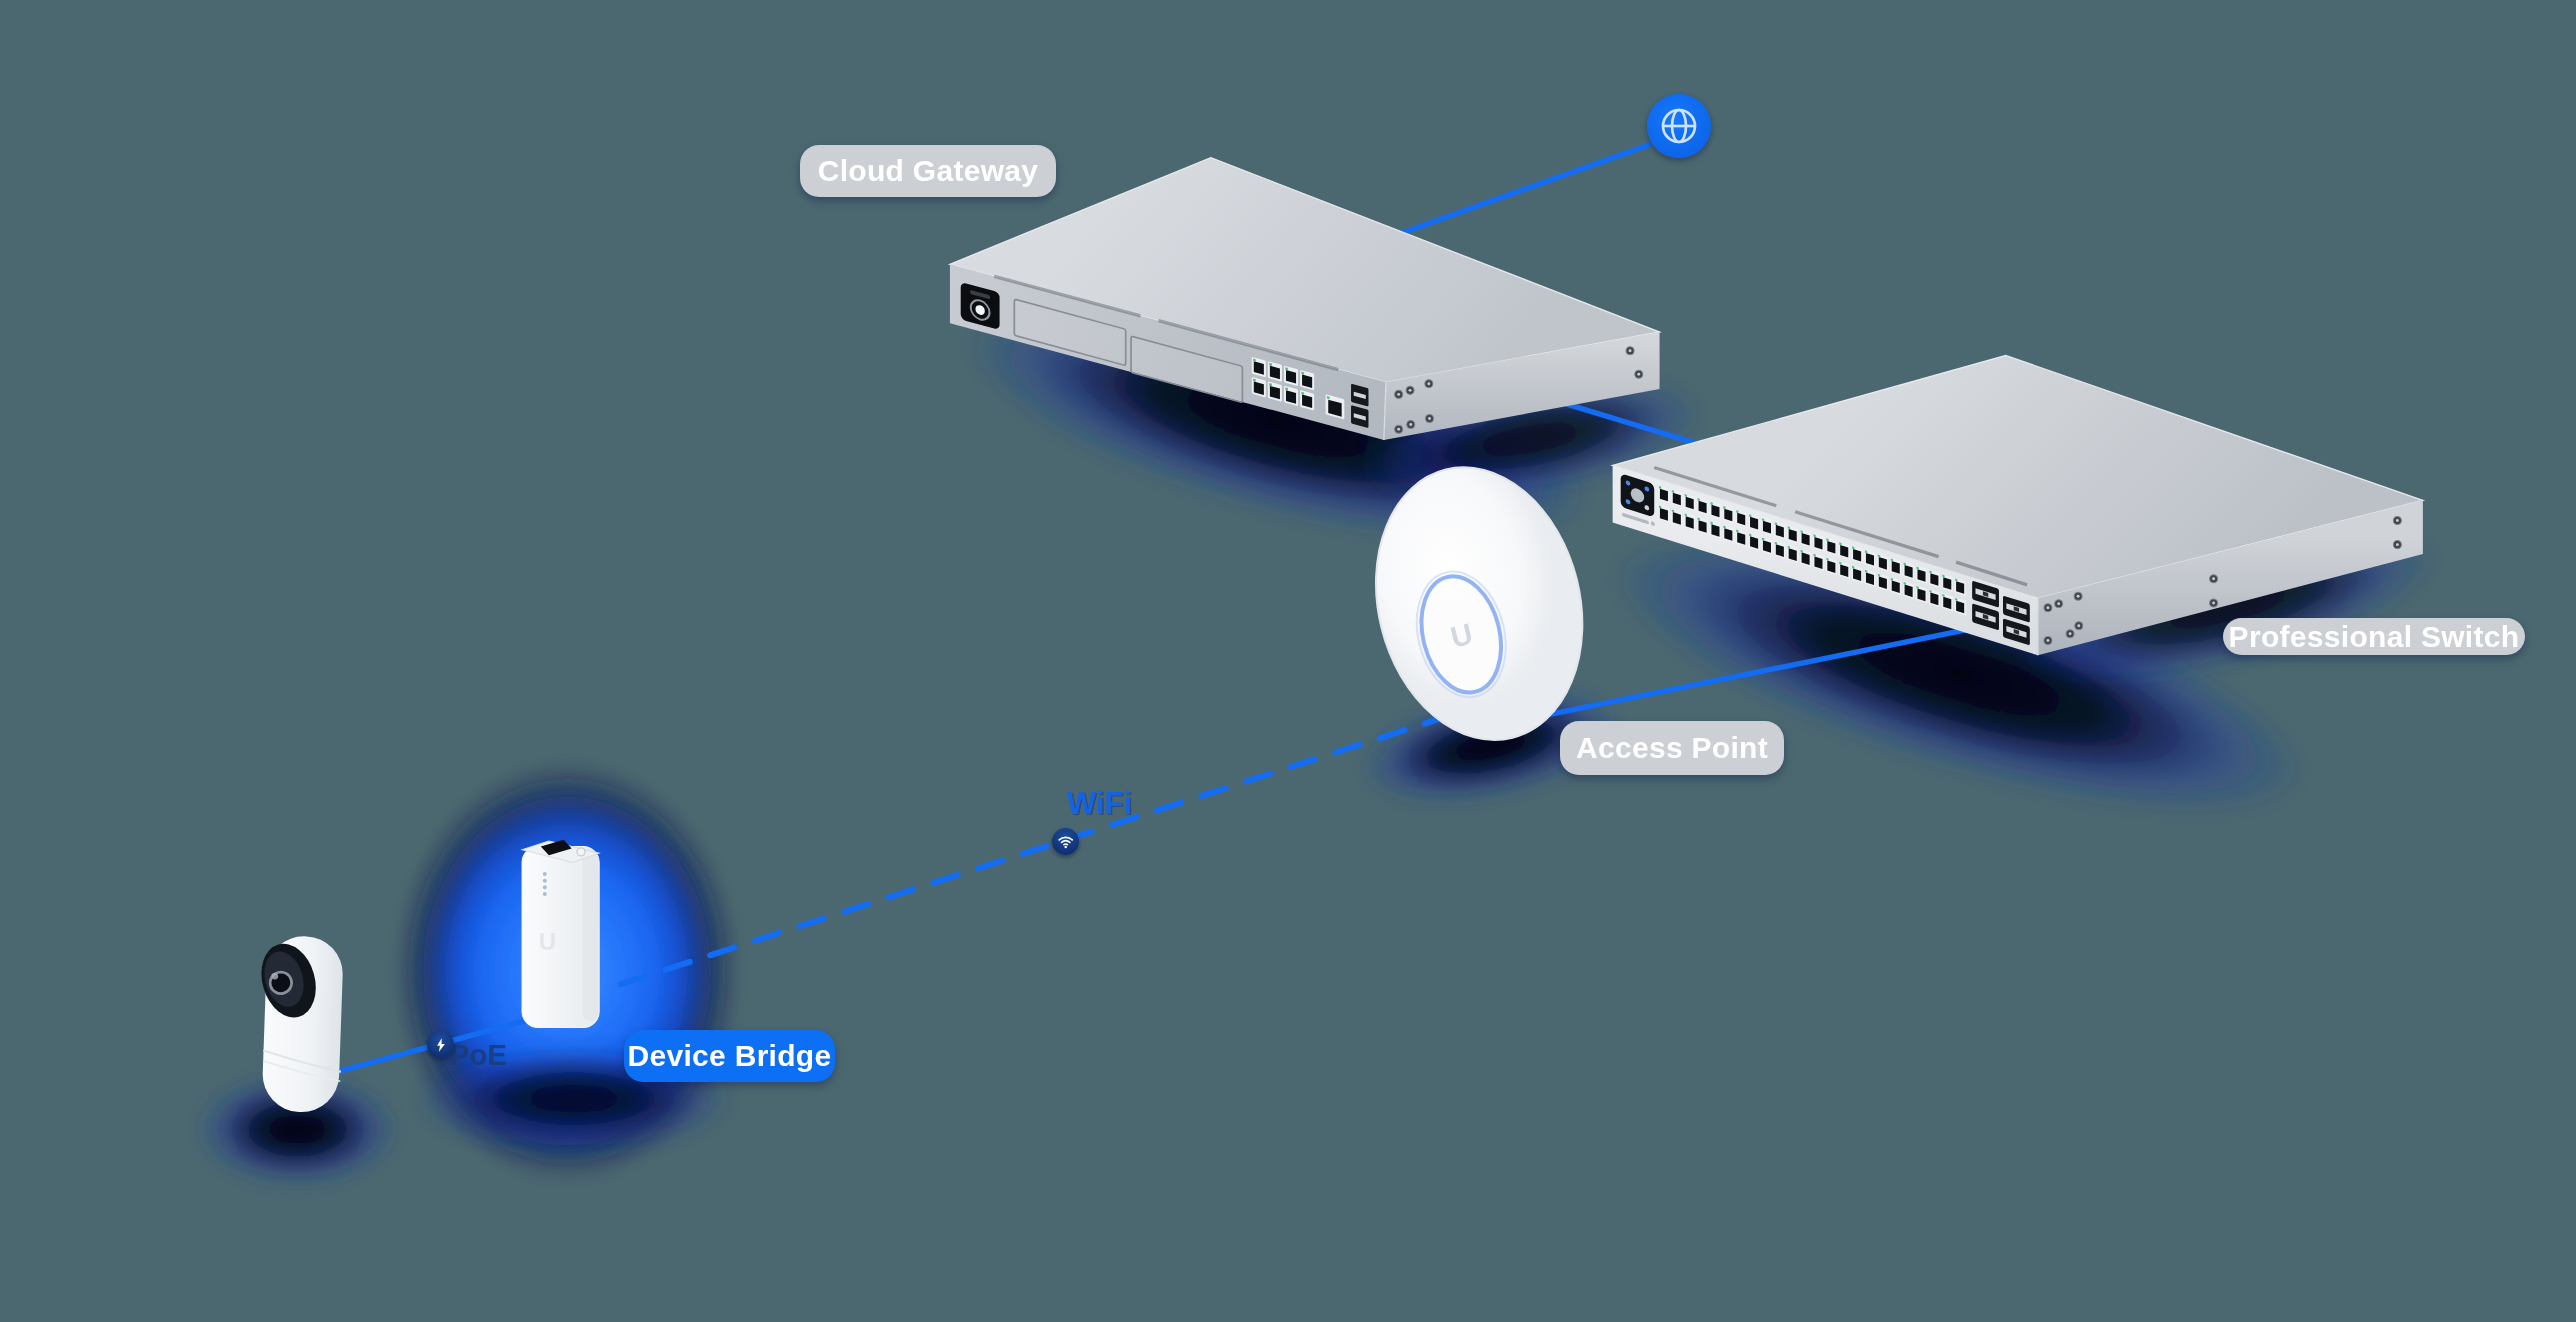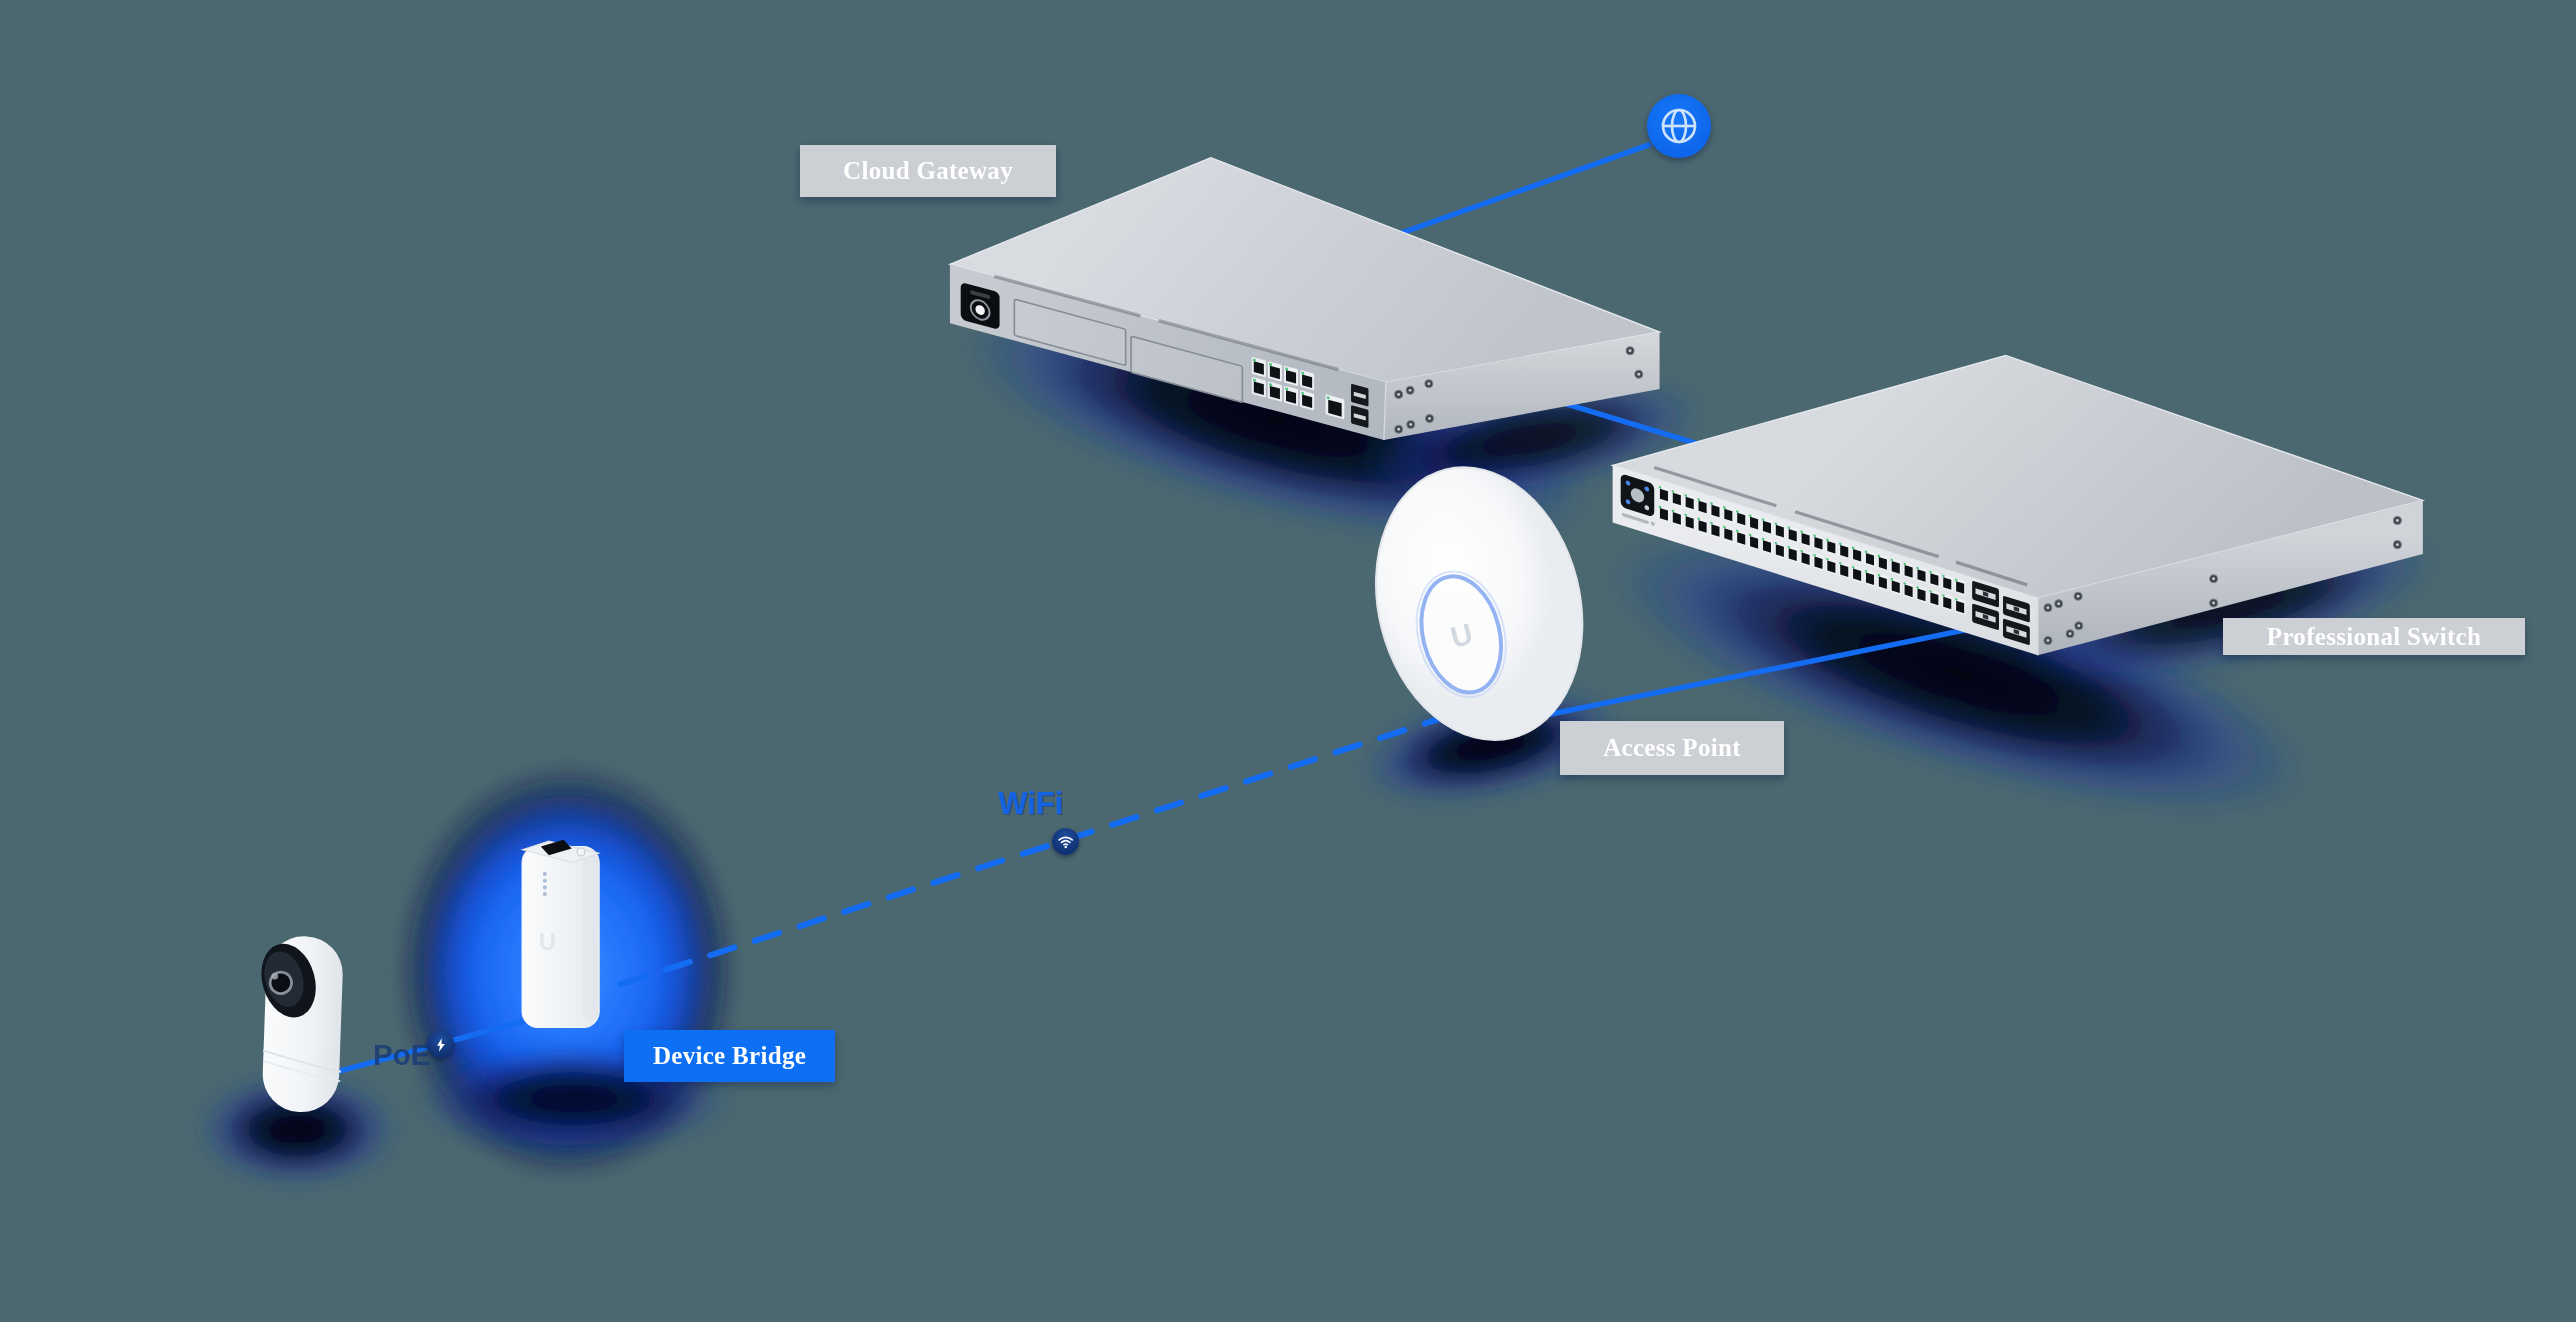--- a/index.html
+++ b/index.html
@@ -7,35 +7,34 @@
     position:relative;
     width:2576px;height:1322px;
     background:var(--bg,#4B6870);
     overflow:hidden;
     font-family:"Liberation Sans", sans-serif;
   }
   #scene-svg{position:absolute;left:0;top:0;}
   .label{
     position:absolute;
     display:flex;align-items:center;justify-content:center;
-    border-radius:0;
+    border-radius:19px;
     color:var(--label-text,#fff);
-    font-weight:bold;font-size:25px;letter-spacing:0.3px;
+    font-weight:bold;font-size:30px;letter-spacing:0.3px;
     box-shadow:0 4px 8px rgba(8,20,70,.35);
     white-space:nowrap;
-    font-family:Liberation Serif, serif;
   }
   .label.gray{background:var(--label-gray,#CCCFD3);}
   .label.blue{background:var(--label-blue,#0C6FF4);}
   #cloud-gateway-label{left:800px;top:145px;width:256px;height:52px;}
   #professional-switch-label{left:2223px;top:618px;width:302px;height:37px;}
   #access-point-label{left:1560px;top:721px;width:224px;height:54px;}
   #device-bridge-label{left:624px;top:1030px;width:211px;height:52px;}
   .conn-text{
-    position:absolute;text-align:left;font-weight:bold;
+    position:absolute;text-align:right;font-weight:bold;
   }
   #wifi-text{
     left:998px;top:786px;width:134px;height:36px;
     font-size:31px;color:#1463E2;
     text-shadow:1.3px 1.3px 0 rgba(16,45,120,.45);
   }
   #poe-text{
     left:373px;top:991px;width:134px;height:34px;
     font-size:29.5px;color:#1B3C74;opacity:.85;margin-top:47px;
   }

